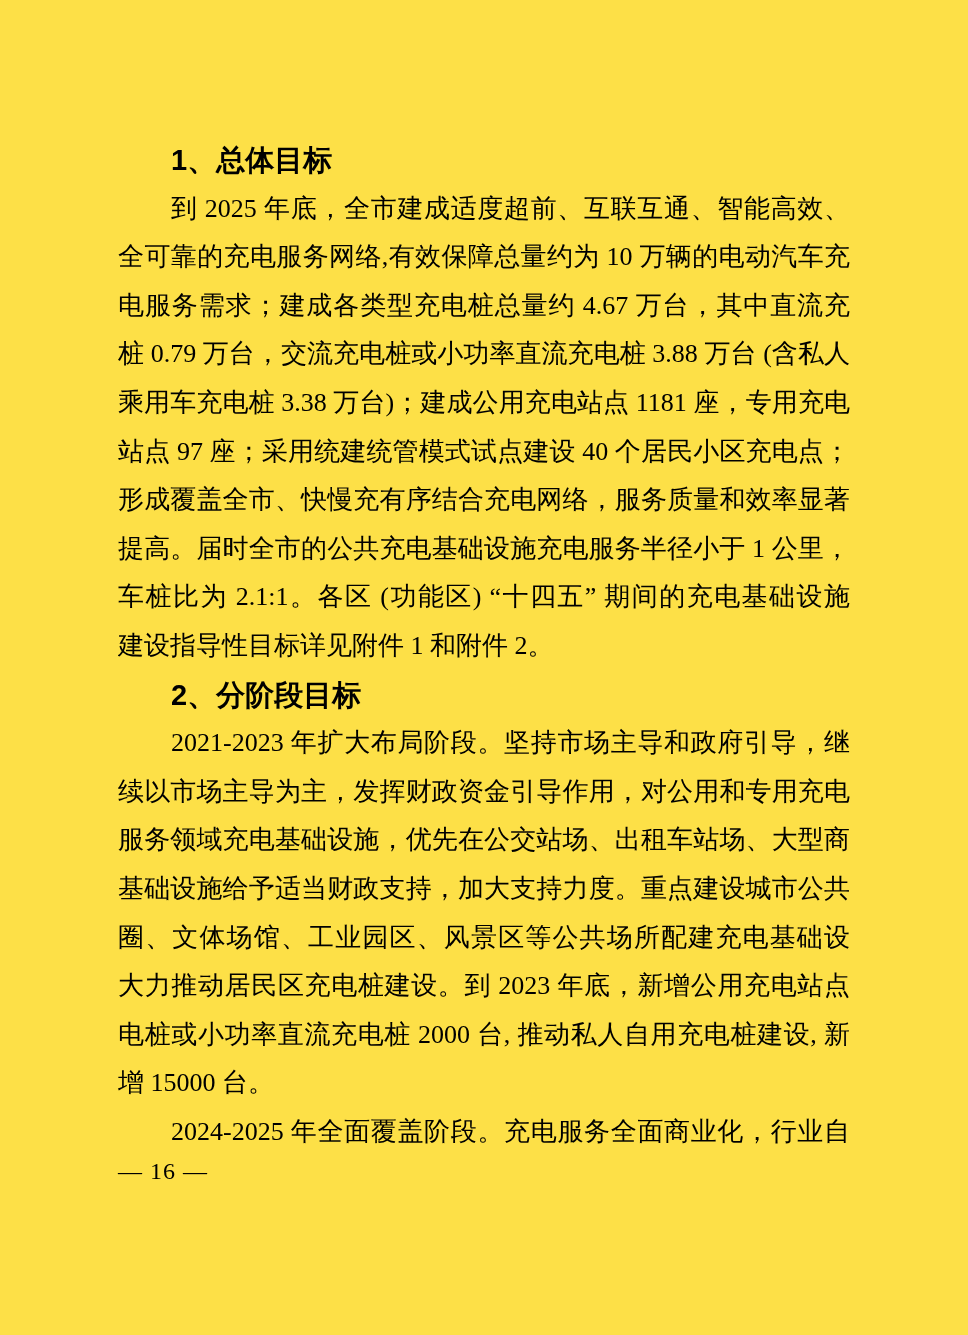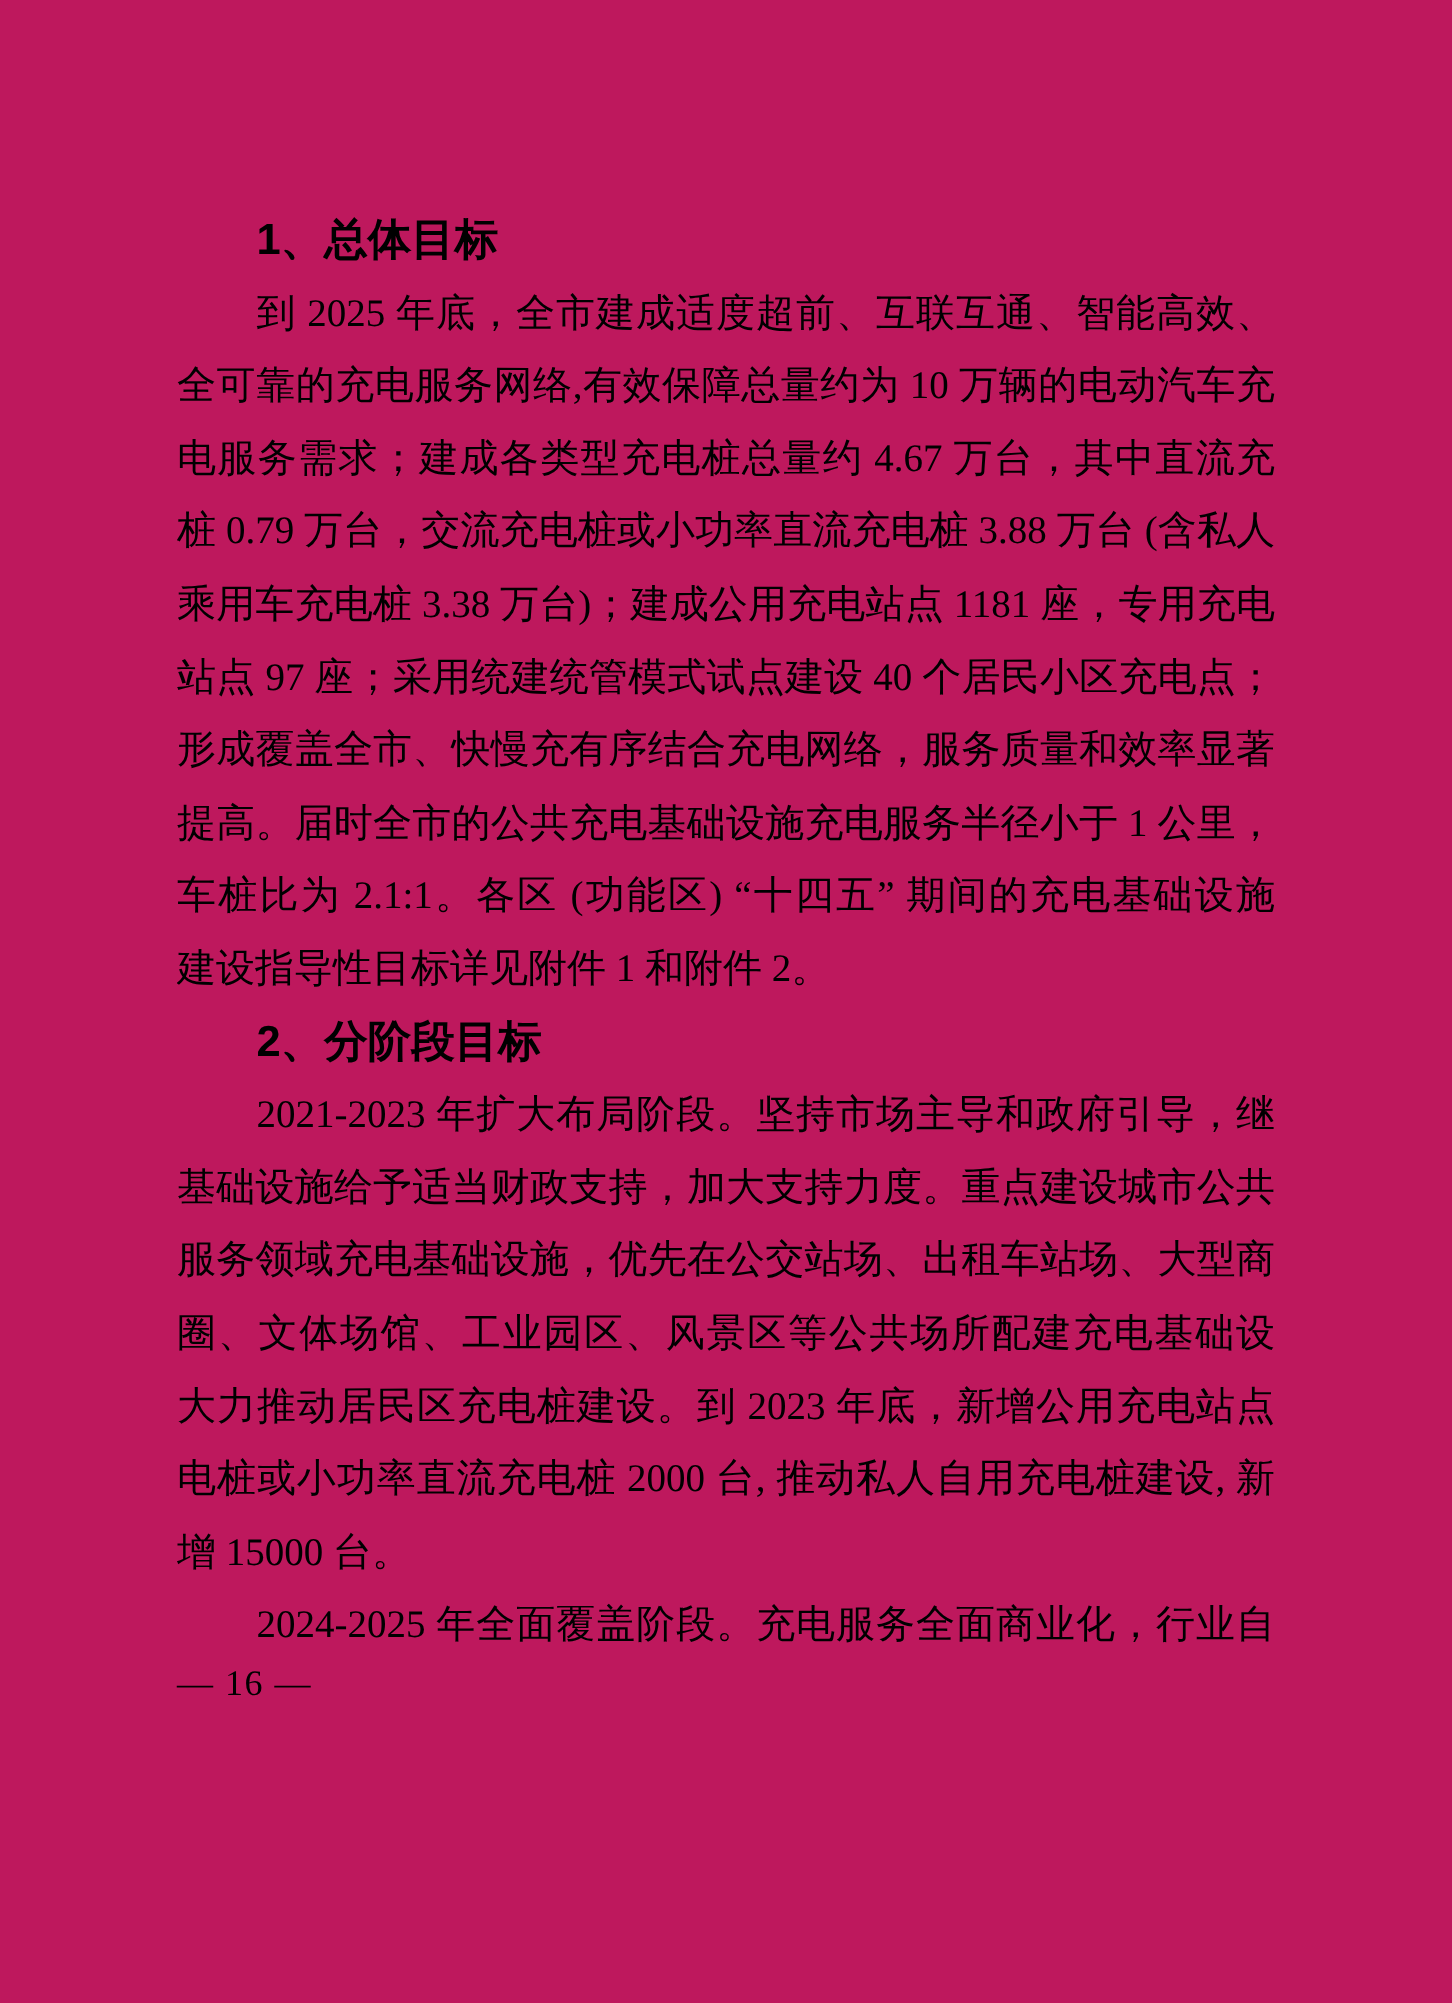--- a/index.html
+++ b/index.html
@@ -4,21 +4,21 @@
 <style>
   html, body {
     margin: 0;
     padding: 0;
     background: #ffffff;
   }
   .page {
     position: relative;
     width: 968px;
     height: 1335px;
-    background: #be185d;
+    background: #fde047;
     color: #000000;
     overflow: hidden;
     box-sizing: border-box;
     padding: 136px 118px 0 118px;
   }
   .content {
     width: 732px;
   }
   .heading {
     height: 48.6px;
@@ -66,22 +66,23 @@
       <div class="line">电服务需求；建成各类型充电桩总量约 4.67 万台，其中直流充电</div>
       <div class="line">桩 0.79 万台，交流充电桩或小功率直流充电桩 3.88 万台 (含私人</div>
       <div class="line">乘用车充电桩 3.38 万台)；建成公用充电站点 1181 座，专用充电</div>
       <div class="line">站点 97 座；采用统建统管模式试点建设 40 个居民小区充电点；</div>
       <div class="line">形成覆盖全市、快慢充有序结合充电网络，服务质量和效率显著</div>
       <div class="line">提高。届时全市的公共充电基础设施充电服务半径小于 1 公里，</div>
       <div class="line">车桩比为 2.1:1。各区 (功能区) “十四五” 期间的充电基础设施</div>
       <div class="line no-stretch">建设指导性目标详见附件 1 和附件 2。</div>
       <div class="heading">2、分阶段目标</div>
       <div class="line indent">2021-2023 年扩大布局阶段。坚持市场主导和政府引导，继</div>
+      <div class="line">续以市场主导为主，发挥财政资金引导作用，对公用和专用充电</div>
+      <div class="line">服务领域充电基础设施，优先在公交站场、出租车站场、大型商</div>
       <div class="line">基础设施给予适当财政支持，加大支持力度。重点建设城市公共</div>
-      <div class="line">服务领域充电基础设施，优先在公交站场、出租车站场、大型商</div>
       <div class="line">圈、文体场馆、工业园区、风景区等公共场所配建充电基础设施，</div>
       <div class="line">大力推动居民区充电桩建设。到 2023 年底，新增公用充电站点</div>
       <div class="line">电桩或小功率直流充电桩 2000 台, 推动私人自用充电桩建设, 新</div>
       <div class="line no-stretch">增 15000 台。</div>
       <div class="line indent">2024-2025 年全面覆盖阶段。充电服务全面商业化，行业自</div>
     </div>
   <div class="footer">
     <span>— 16 —</span>
   </div>
 </div>

